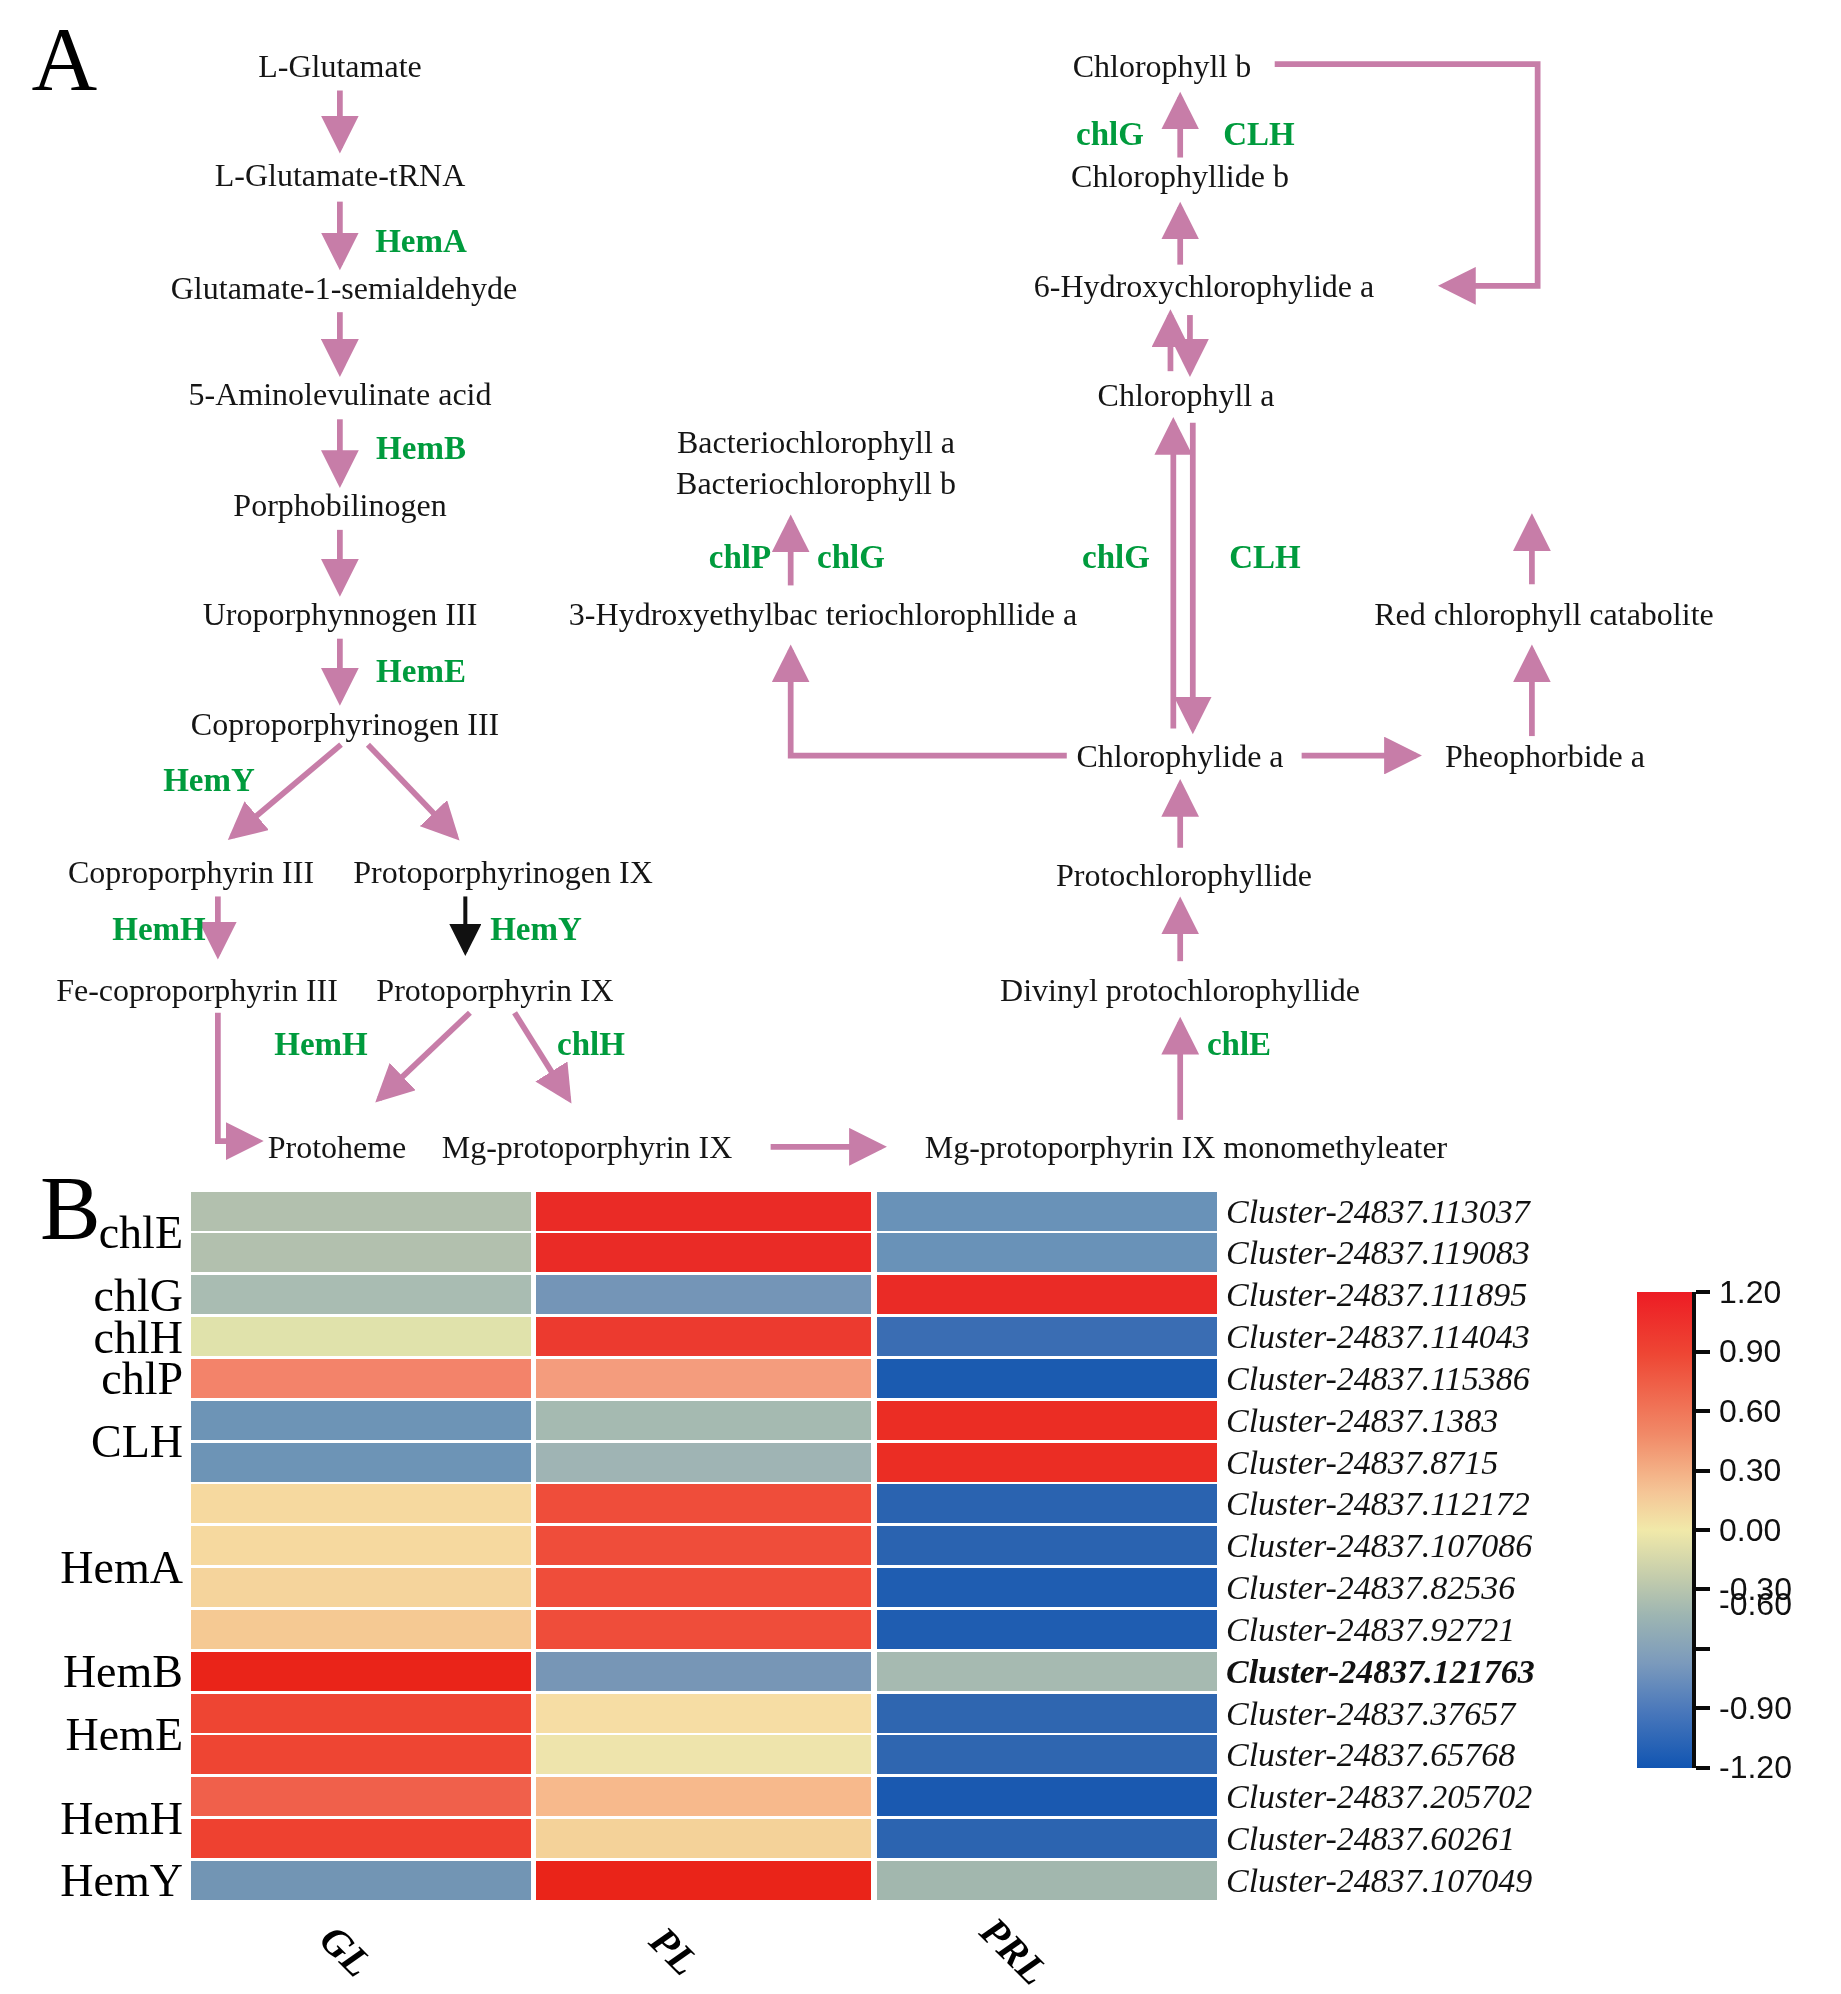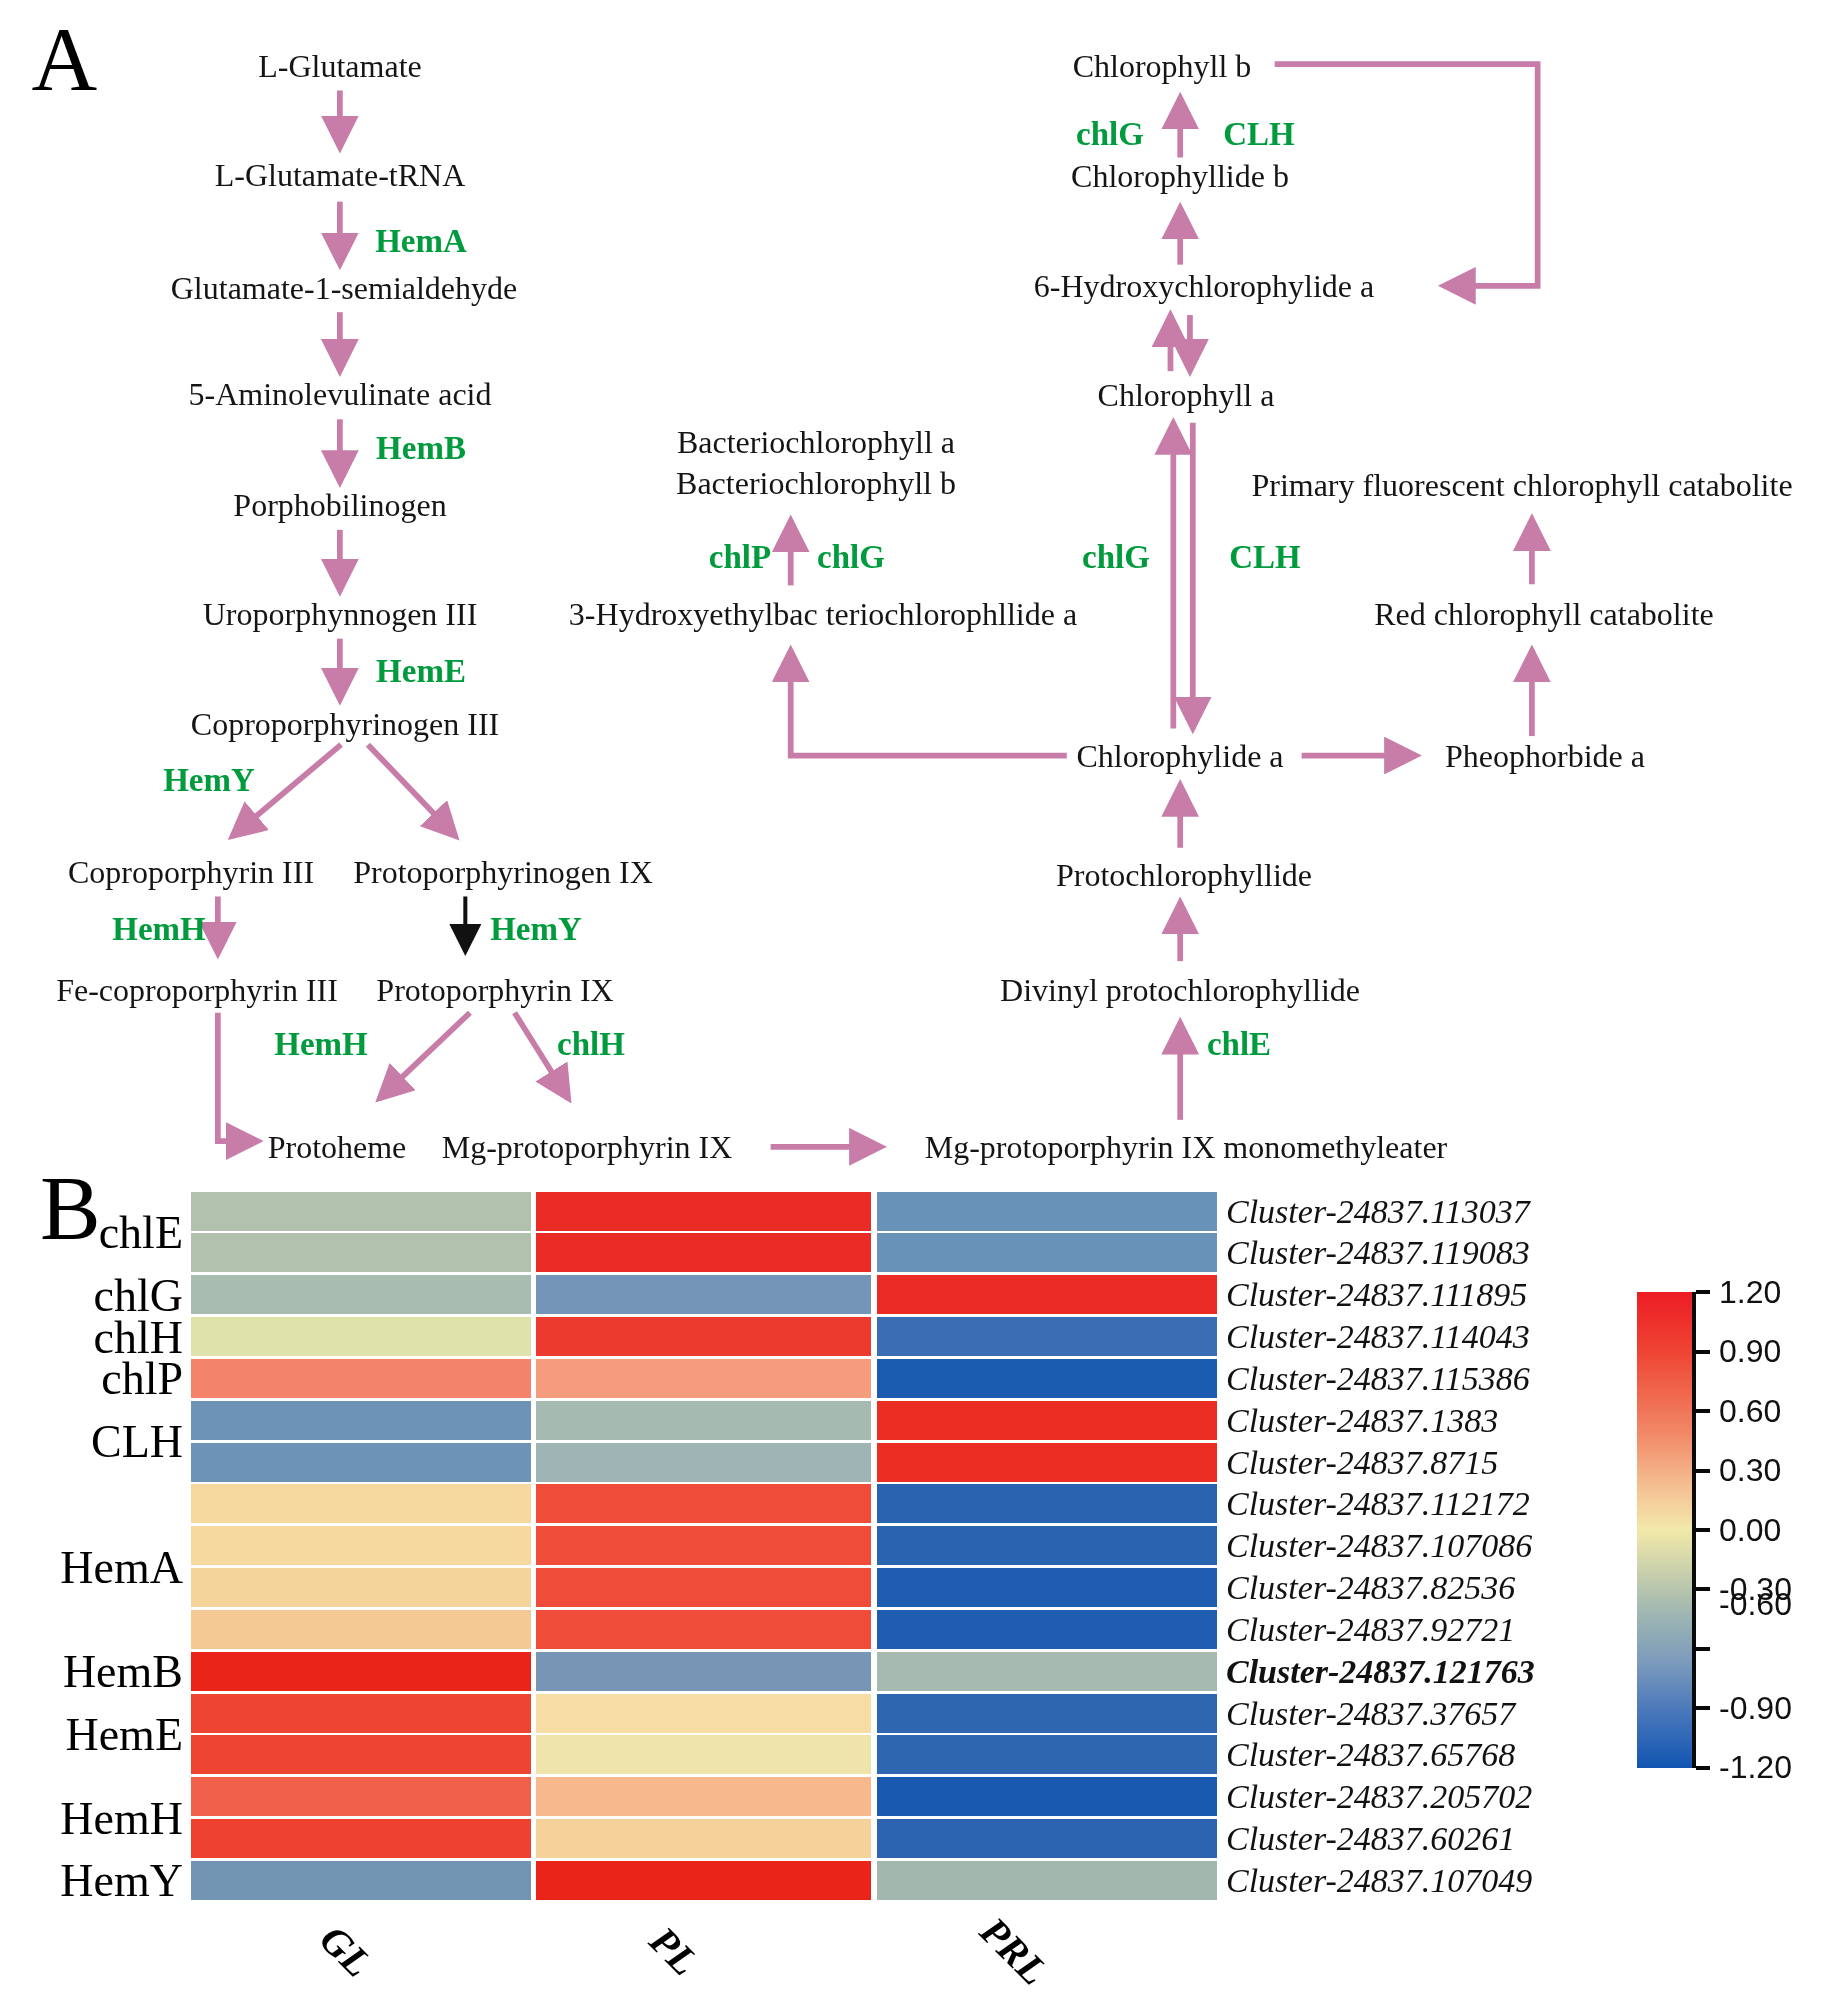--- a/index.html
+++ b/index.html
@@ -86,21 +86,20 @@
   <div class="pnode" style="left:495px;top:990px">Protoporphyrin IX</div>
   <div class="pnode" style="left:337px;top:1147px">Protoheme</div>
   <div class="pnode" style="left:587px;top:1147px">Mg-protoporphyrin IX</div>
   <div class="pnode" style="left:1186px;top:1147px">Mg-protoporphyrin IX monomethyleater</div>
   <div class="pnode" style="left:1162px;top:66px">Chlorophyll b</div>
   <div class="pnode" style="left:1180px;top:176px">Chlorophyllide b</div>
   <div class="pnode" style="left:1204px;top:286px">6-Hydroxychlorophylide a</div>
   <div class="pnode" style="left:1186px;top:395px">Chlorophyll a</div>
   <div class="pnode" style="left:816px;top:442px">Bacteriochlorophyll a</div>
   <div class="pnode" style="left:816px;top:483px">Bacteriochlorophyll b</div>
-  <div class="pnode" style="left:1522px;top:485px">Primary fluorescent chlorophyll catabolite</div>
   <div class="pnode" style="left:823px;top:614px">3-Hydroxyethylbac teriochlorophllide a</div>
   <div class="pnode" style="left:1544px;top:614px">Red chlorophyll catabolite</div>
   <div class="pnode" style="left:1180px;top:756px">Chlorophylide a</div>
   <div class="pnode" style="left:1545px;top:756px">Pheophorbide a</div>
   <div class="pnode" style="left:1184px;top:875px">Protochlorophyllide</div>
   <div class="pnode" style="left:1180px;top:990px">Divinyl protochlorophyllide</div>
 
   <div class="enz" style="left:421px;top:241px">HemA</div>
   <div class="enz" style="left:421px;top:448px">HemB</div>
   <div class="enz" style="left:421px;top:671px">HemE</div>

